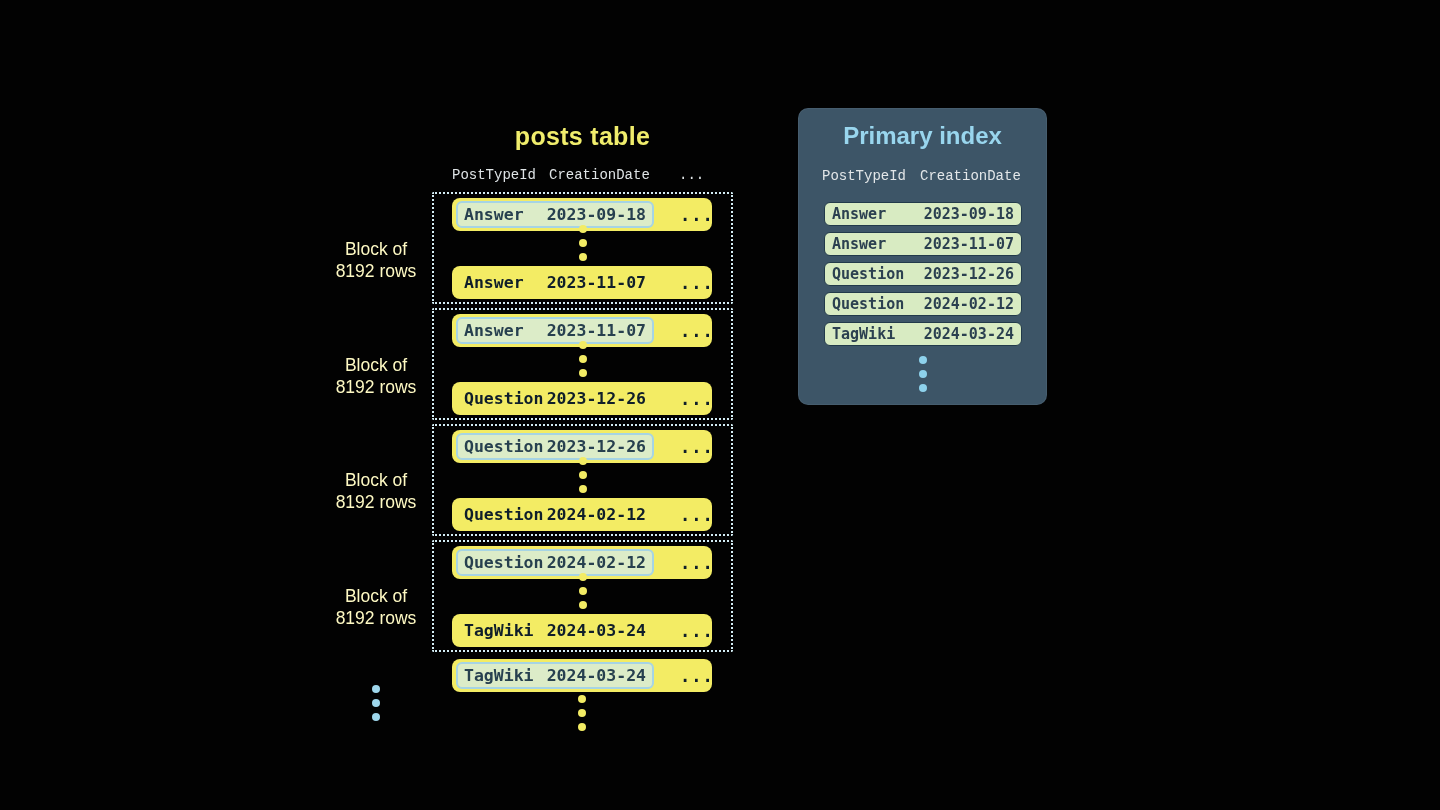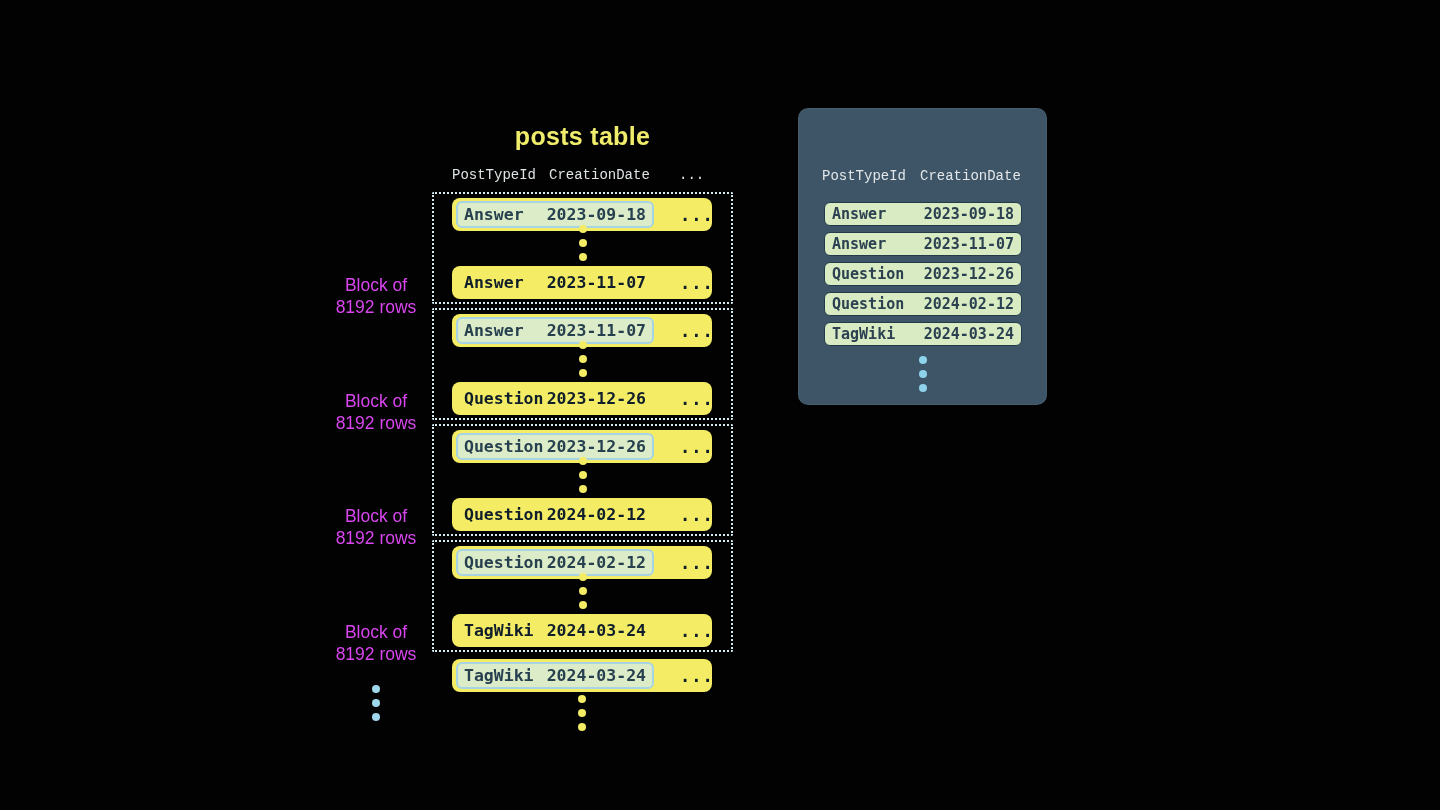--- a/index.html
+++ b/index.html
@@ -54,21 +54,21 @@
   .vdots i{display:block;width:8px;height:8px;border-radius:50%;margin:6px auto 0 auto;}
   .vdots i:first-child{margin-top:0;}
   .ydots i{background:#f3ec64;}
   .bdots i{background:#9fd7ec;}
   .block .vdots{top:31px;}
   .table-bottom-dots{position:absolute;left:452px;width:260px;top:695px;}
   .left-bottom-dots{position:absolute;left:296px;width:160px;top:685px;}
 
   .block-label{
     position:absolute;left:296px;width:160px;text-align:center;
-    color:#d946ef;font-size:17.5px;font-weight:500;line-height:22px;margin-top:36px;
+    color:#fef9c3;font-size:17.5px;font-weight:500;line-height:22px;
   }
   .l0{top:238px;} .l1{top:354px;} .l2{top:469px;} .l3{top:585px;}
 
   
   .panel{
     position:absolute;left:798px;top:108px;width:249px;height:297px;
     background:#3d5567;border-radius:10px;box-shadow:0 0 0 1px rgba(255,255,255,.05) inset;
   }
   .panel-title{
     position:absolute;left:0;right:0;top:14px;text-align:center;
@@ -220,20 +220,21 @@
       <i></i>
       <i></i>
     </div>
   <div class="vdots bdots left-bottom-dots">
       <i></i>
       <i></i>
       <i></i>
     </div>
 
   <div class="panel">
+    <div class="panel-title">Primary index</div>
     <div class="ix-header mono">
       <span class="ph ih1">PostTypeId</span>
       <span class="ph ih2">CreationDate</span>
     </div>
     <div class="irow ir0">
       <span>Answer</span>
       <span>2023-09-18</span>
     </div>
     <div class="irow ir1">
       <span>Answer</span>

